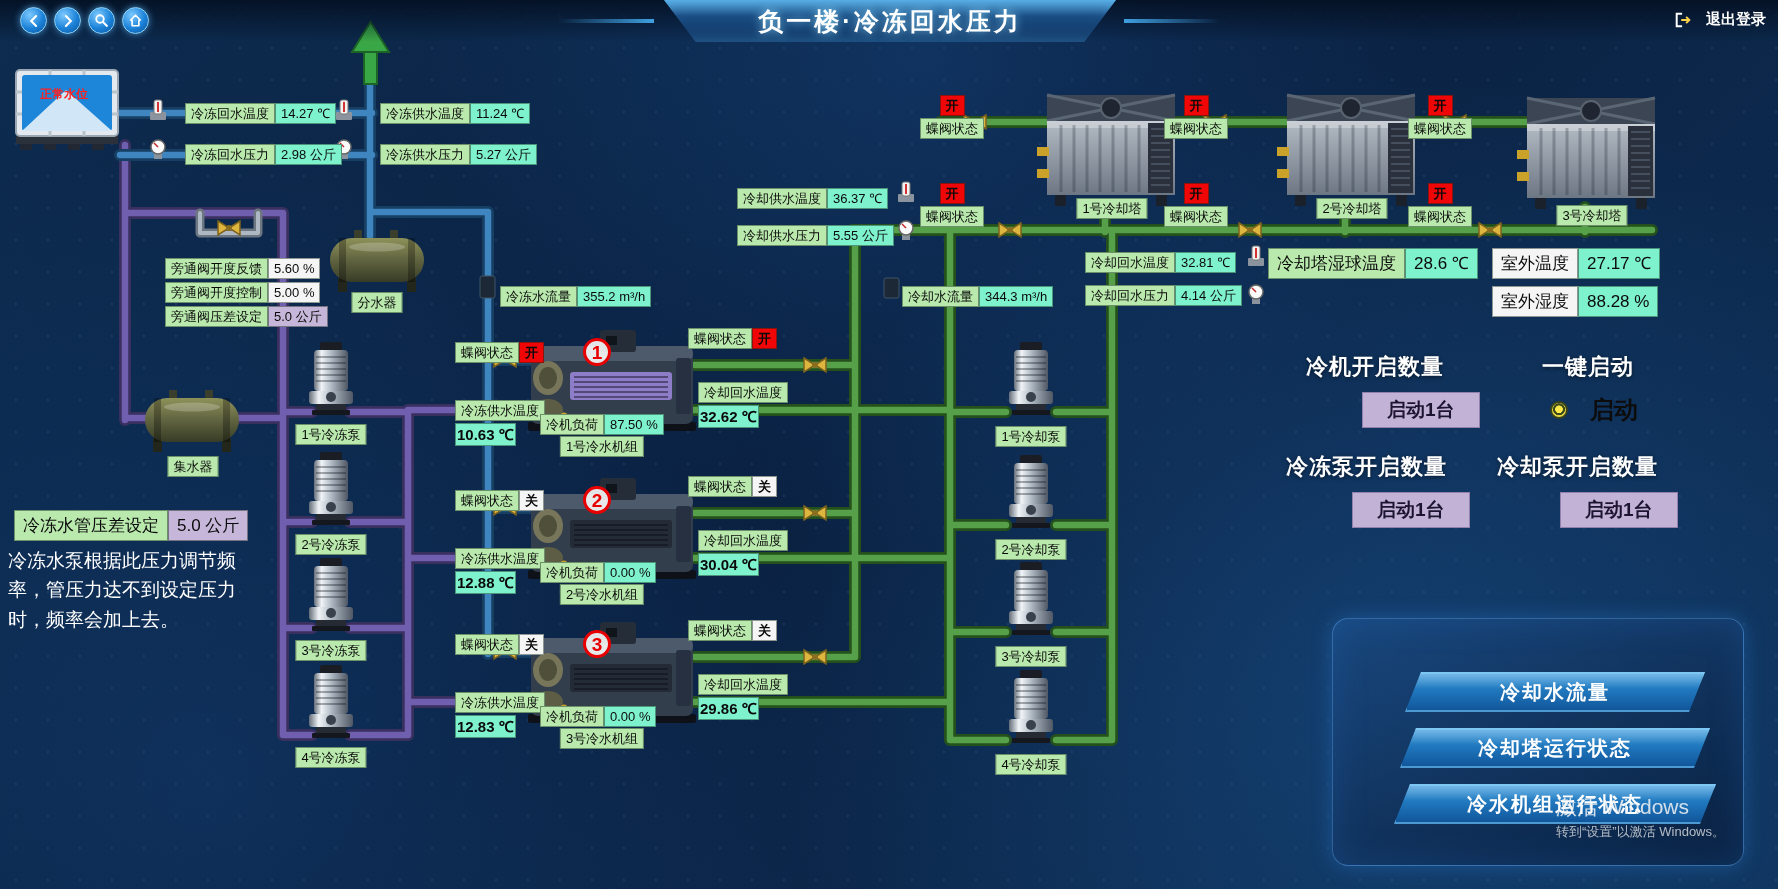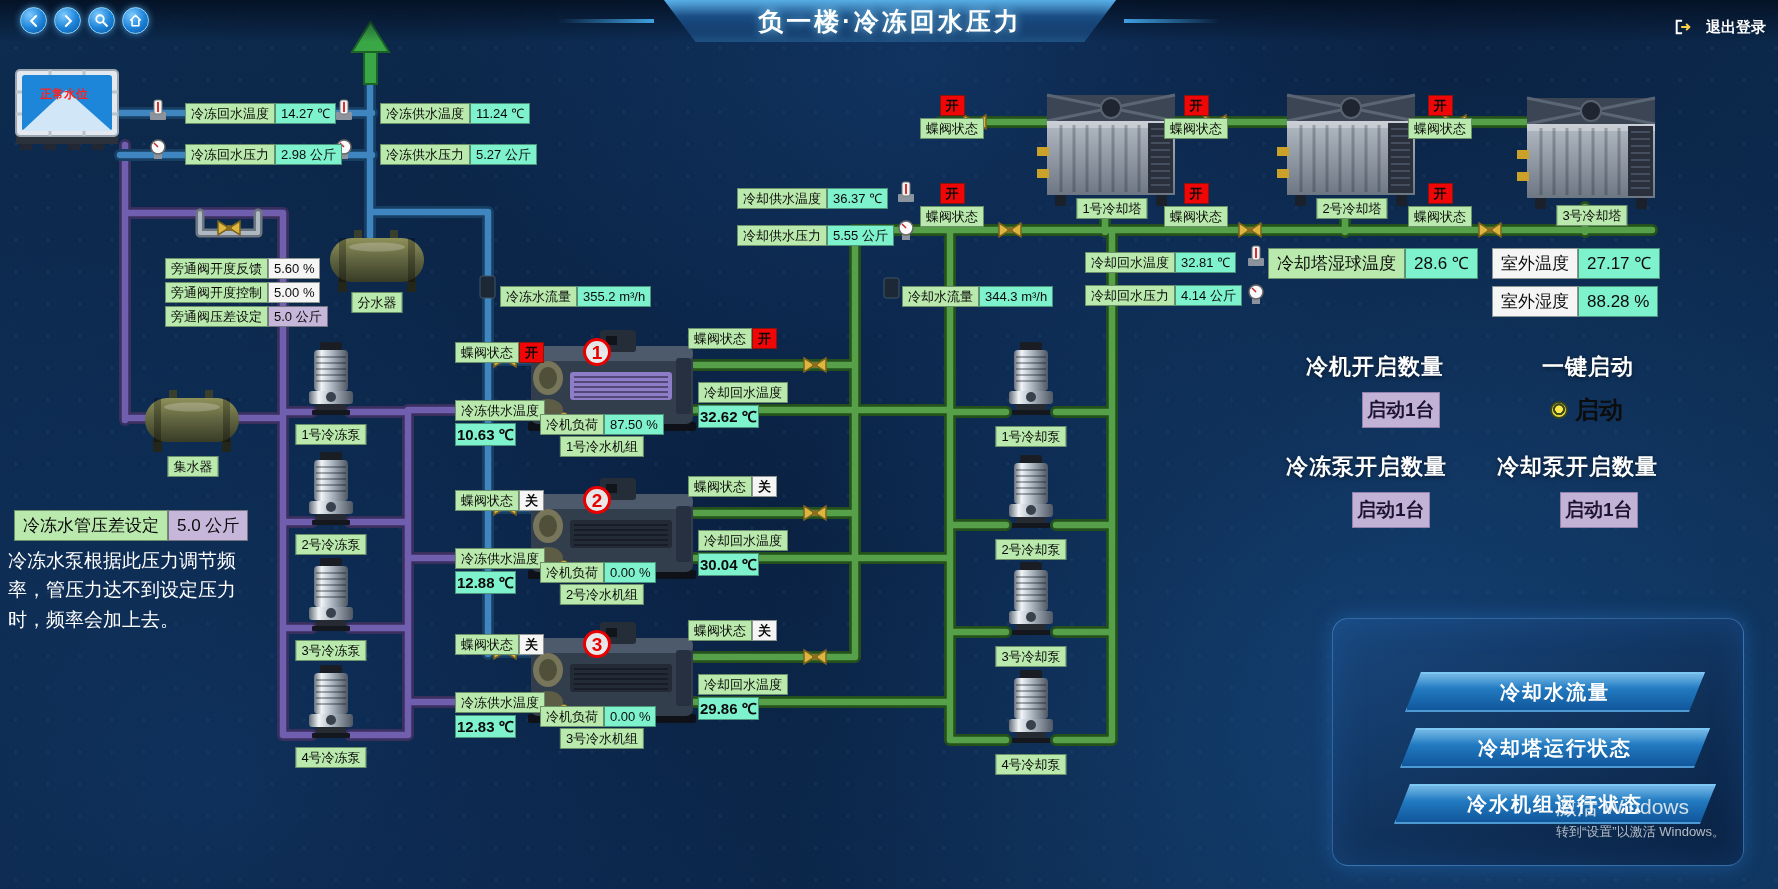--- a/index.html
+++ b/index.html
@@ -19,42 +19,42 @@
 .tvalve{position:absolute;display:flex;flex-direction:column;align-items:center;gap:2px;z-index:6}
 .bx{display:inline-block;font-size:13px;line-height:17px;color:#0a0a0a;padding:1px 5px;white-space:nowrap;border:1px solid rgba(15,35,25,.45)}
 .g{background:#b9e9ad}.c{background:#7ef2cd}.w{background:#f5f5f5}.p{background:#c6b7da}
 .st{min-width:24px;text-align:center;font-weight:bold}
 .r{background:#f00606}
 .vbig{font-size:15px;font-weight:bold;padding:2px 1px}
 .bigpair .bx{font-size:17px;font-weight:normal;line-height:23px;padding:3px 8px}
 .cx{transform:translateX(-50%)}
 .note{position:absolute;left:8px;top:546px;width:244px;color:#fff;font-size:19px;line-height:1.55;z-index:6}
 .ctitle{position:absolute;color:#fff;font-size:22px;font-weight:bold;letter-spacing:1px;z-index:6;text-shadow:0 1px 4px rgba(0,0,0,.6)}
-.startbtn{position:absolute;background:#c2b3d6;border:1px solid #9181ac;color:#1c1430;font-size:19px;font-weight:bold;padding:4px 4px;z-index:6;cursor:pointer}
-.okwrap{position:absolute;left:1550px;top:394px;display:flex;align-items:center;gap:7px;z-index:6;cursor:pointer}
+.startbtn{position:absolute;background:#c2b3d6;border:1px solid #9181ac;color:#1c1430;font-size:19px;font-weight:bold;padding:4px 24px;z-index:6;cursor:pointer}
+.okwrap{position:absolute;left:1550px;top:394px;display:flex;align-items:center;gap:22px;z-index:6;cursor:pointer}
 .okicon{width:18px;height:18px;border-radius:50%;background:radial-gradient(circle at 50% 45%,#ffe94a 0 34%,#3a4a1c 40% 55%,#e8d840 60%);border:2px solid #39441c}
 .oklabel{font-size:24px;font-weight:bold;color:#0c0c0c}
 .numcircle{position:absolute;width:28px;height:28px;border:3px solid #e80000;border-radius:50%;background:rgba(245,245,245,.92);color:#e80000;font-size:19px;font-weight:bold;text-align:center;line-height:23px;z-index:7}
 .panel{position:absolute;left:1332px;top:618px;width:412px;height:248px;border-radius:16px;z-index:5;
  background:linear-gradient(155deg,rgba(28,76,132,.70),rgba(9,30,60,.88));
  border:1.5px solid rgba(95,175,255,.45);
  box-shadow:0 0 20px rgba(45,135,225,.35), inset 0 0 34px rgba(35,105,185,.28)}
 .pbtn{position:absolute;height:40px;z-index:6;display:flex;align-items:center;justify-content:center;color:#fff;font-size:20px;font-weight:bold;letter-spacing:2px;cursor:pointer;
  clip-path:polygon(16px 0,100% 0,calc(100% - 16px) 100%,0 100%);
  background:linear-gradient(180deg,rgba(255,255,255,.38),rgba(255,255,255,0) 42%),linear-gradient(180deg,#2f96dd,#0f5398);
  box-shadow:inset 0 0 0 2px rgba(130,210,255,.55)}
 .topbar{position:absolute;left:0;top:0;width:100%;height:42px;background:linear-gradient(180deg,rgba(4,16,34,.9),rgba(4,16,34,0));z-index:4}
 .nav{position:absolute;top:7px;width:27px;height:27px;border-radius:50%;background:radial-gradient(circle at 35% 28%,#7cc9ff,#1b82d8 55%,#0b529b);border:1px solid #93dbff;box-shadow:0 0 7px rgba(90,185,255,.7);display:flex;align-items:center;justify-content:center;z-index:8;cursor:pointer}
 .titleplate{position:absolute;left:664px;top:0;width:452px;height:42px;z-index:5;display:flex;align-items:center;justify-content:center;
  clip-path:polygon(0 0,100% 0,93% 100%,7% 100%);
  background:linear-gradient(180deg,#58a9dd 0,#1b4e84 38%,#0d2f5b 100%);
  box-shadow:inset 0 0 18px rgba(90,190,255,.5)}
 .titleplate span{color:#fff;font-size:25px;font-weight:bold;letter-spacing:3px;text-shadow:0 0 10px rgba(140,220,255,.9)}
 .flank{position:absolute;top:19px;height:4px;width:96px;z-index:5}
-.logout{position:absolute;right:12px;top:18px;display:flex;gap:14px;color:#fff;font-size:15px;font-weight:bold;z-index:8;cursor:pointer}
+.logout{position:absolute;right:12px;top:10px;display:flex;align-items:center;gap:14px;color:#fff;font-size:15px;font-weight:bold;z-index:8;cursor:pointer}
 .wm1{position:absolute;left:1556px;top:793px;font-size:21px;color:rgba(245,245,245,.85);z-index:9}
 .wm2{position:absolute;left:1556px;top:823px;font-size:13px;color:rgba(235,235,235,.75);z-index:9}
 .tanktext{position:absolute;left:40px;top:86px;color:#ff2020;font-size:12px;font-weight:bold;z-index:7}
 </style>
 </head>
 <body>
 
 <div id="stage">
 
 <svg id="gfx" width="1778" height="889" viewBox="0 0 1778 889">

